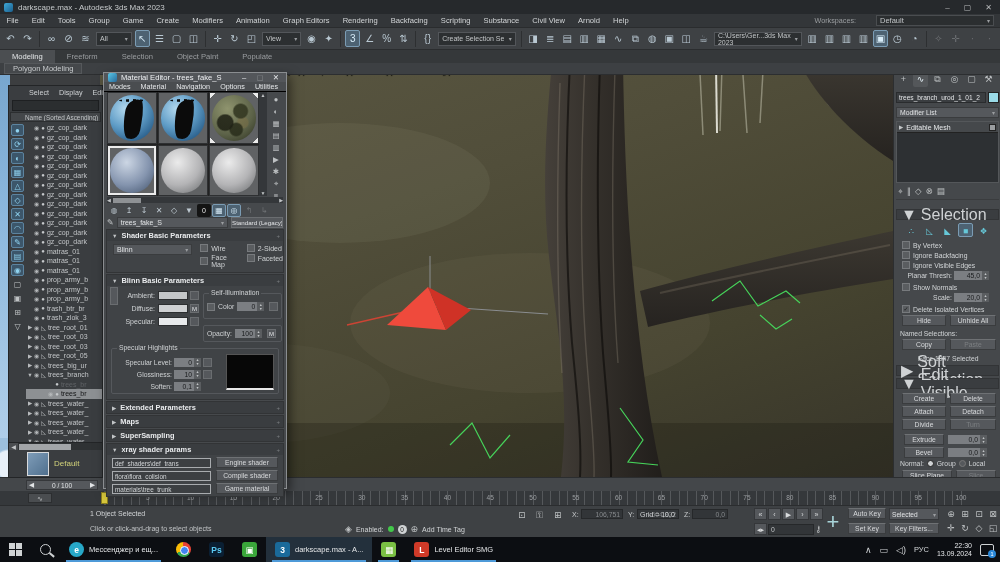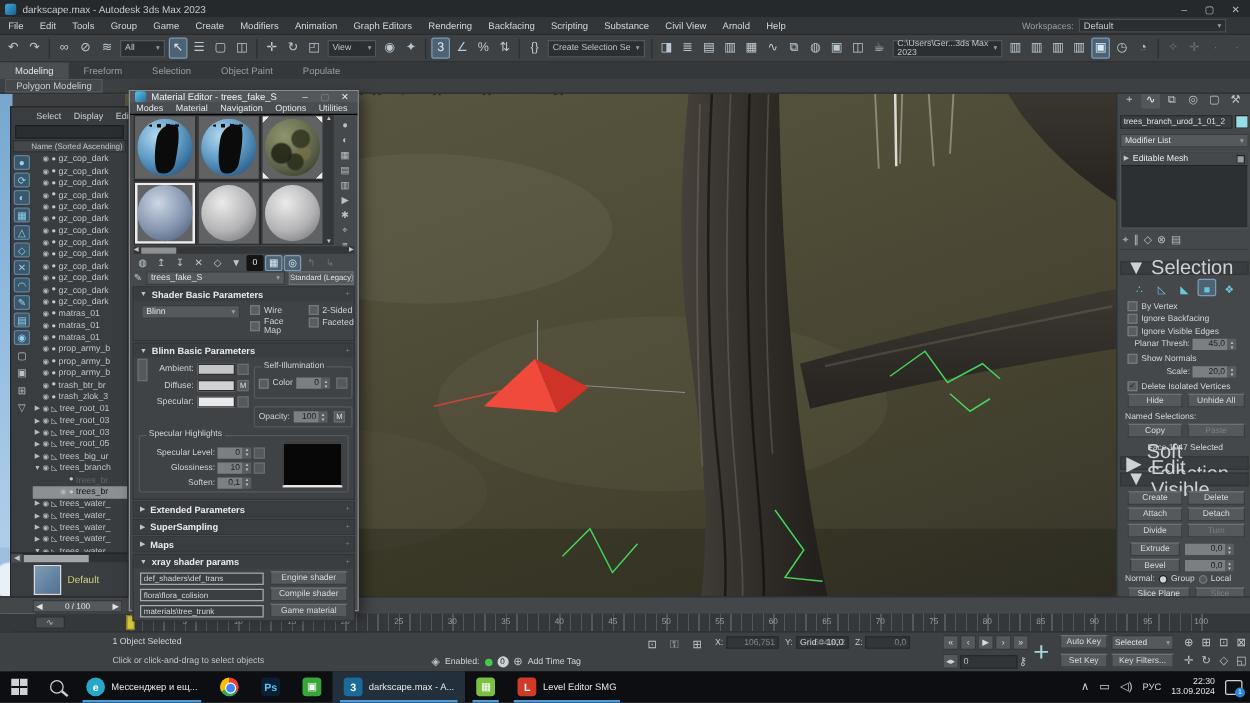--- a/index.html
+++ b/index.html
@@ -5,21 +5,21 @@
   *{margin:0;padding:0;box-sizing:border-box}
   html,body{width:1000px;height:562px;overflow:hidden;background:#3c3e40;
     font-family:"Liberation Sans","DejaVu Sans",sans-serif;color:#cfd2d4;-webkit-font-smoothing:antialiased}
   .abs{position:absolute}
   
   #titlebar{left:0;top:0;width:1000px;height:14px;background:#26292c;display:flex;align-items:center;font-size:8px;color:#c6c9cb;z-index:6}
   #appicon{width:9px;height:9px;margin:0 5px 0 4px;background:linear-gradient(135deg,#3fa9d8,#1b5f8e);border-radius:2px}
   #winbtns{margin-left:auto;display:flex;gap:14px;padding-right:8px;color:#b8babc;font-size:8px}
   #menubar{left:0;top:14px;width:1000px;height:14px;background:#333639;display:flex;align-items:center;z-index:6;border-bottom:1px solid #2a2c2e}
   .mi{font-size:7.6px;color:#d2d5d7;padding:0 6.5px;cursor:default}
-  #wsbox{margin-left:auto;display:flex;align-items:center;gap:4px;padding-right:19px}
+  #wsbox{margin-left:auto;display:flex;align-items:center;gap:20px;padding-right:6px}
   #wsfield{background:#2b2e30;border:1px solid #4a4d50;color:#c2c5c7;font-size:7.5px;width:118px;height:11px;line-height:10px;padding:0 3px;display:flex;justify-content:space-between}
   #toolbar{left:0;top:28px;width:1000px;height:22px;background:#3e4144;display:flex;align-items:center;padding:0 2px;z-index:6;border-bottom:1px solid #2b2d2f}
   .tbi{width:17px;height:17px;margin:0 1px;display:flex;align-items:center;justify-content:center;font-size:10px;color:#b9c8d2;border:1px solid transparent;border-radius:2px}
   .tbi.hl{background:#4d6272;border-color:#7b9cb4;color:#d8ecf8}
   .tbi.dim{color:#6a6d70}
   .tbsep{width:1px;height:16px;background:#2d2f31;margin:0 3px}
   .tbdd{height:14px;background:#2c2f31;border:1px solid #53565a;color:#c2c5c7;font-size:7px;display:flex;align-items:center;justify-content:space-between;padding:0 3px;margin:0 2px}
   .ddarr{color:#9a9da0;font-size:6px;margin-left:3px}
   #ribbon{left:0;top:50px;width:1000px;height:13px;background:#35383a;display:flex;align-items:flex-end;z-index:6}
   .rtab{font-size:7.6px;color:#9b9ea1;padding:2px 12px;height:13px}
@@ -841,28 +841,28 @@
   <div class="roll">
     <div class="rhd">
       <span class="rar">▶</span>
       <span class="rti">Extended Parameters</span>
       <span class="plus">+</span>
     </div>
   </div>
   <div class="roll">
     <div class="rhd">
       <span class="rar">▶</span>
-      <span class="rti">SuperSampling</span>
+      <span class="rti">Maps</span>
       <span class="plus">+</span>
     </div>
   </div>
   <div class="roll">
     <div class="rhd">
       <span class="rar">▶</span>
-      <span class="rti">Maps</span>
+      <span class="rti">SuperSampling</span>
       <span class="plus">+</span>
     </div>
   </div>
 
   <div class="roll">
     <div class="rhd">
       <span class="rar">▼</span>
       <span class="rti">xray shader params</span>
       <span class="plus">+</span>
     </div>

